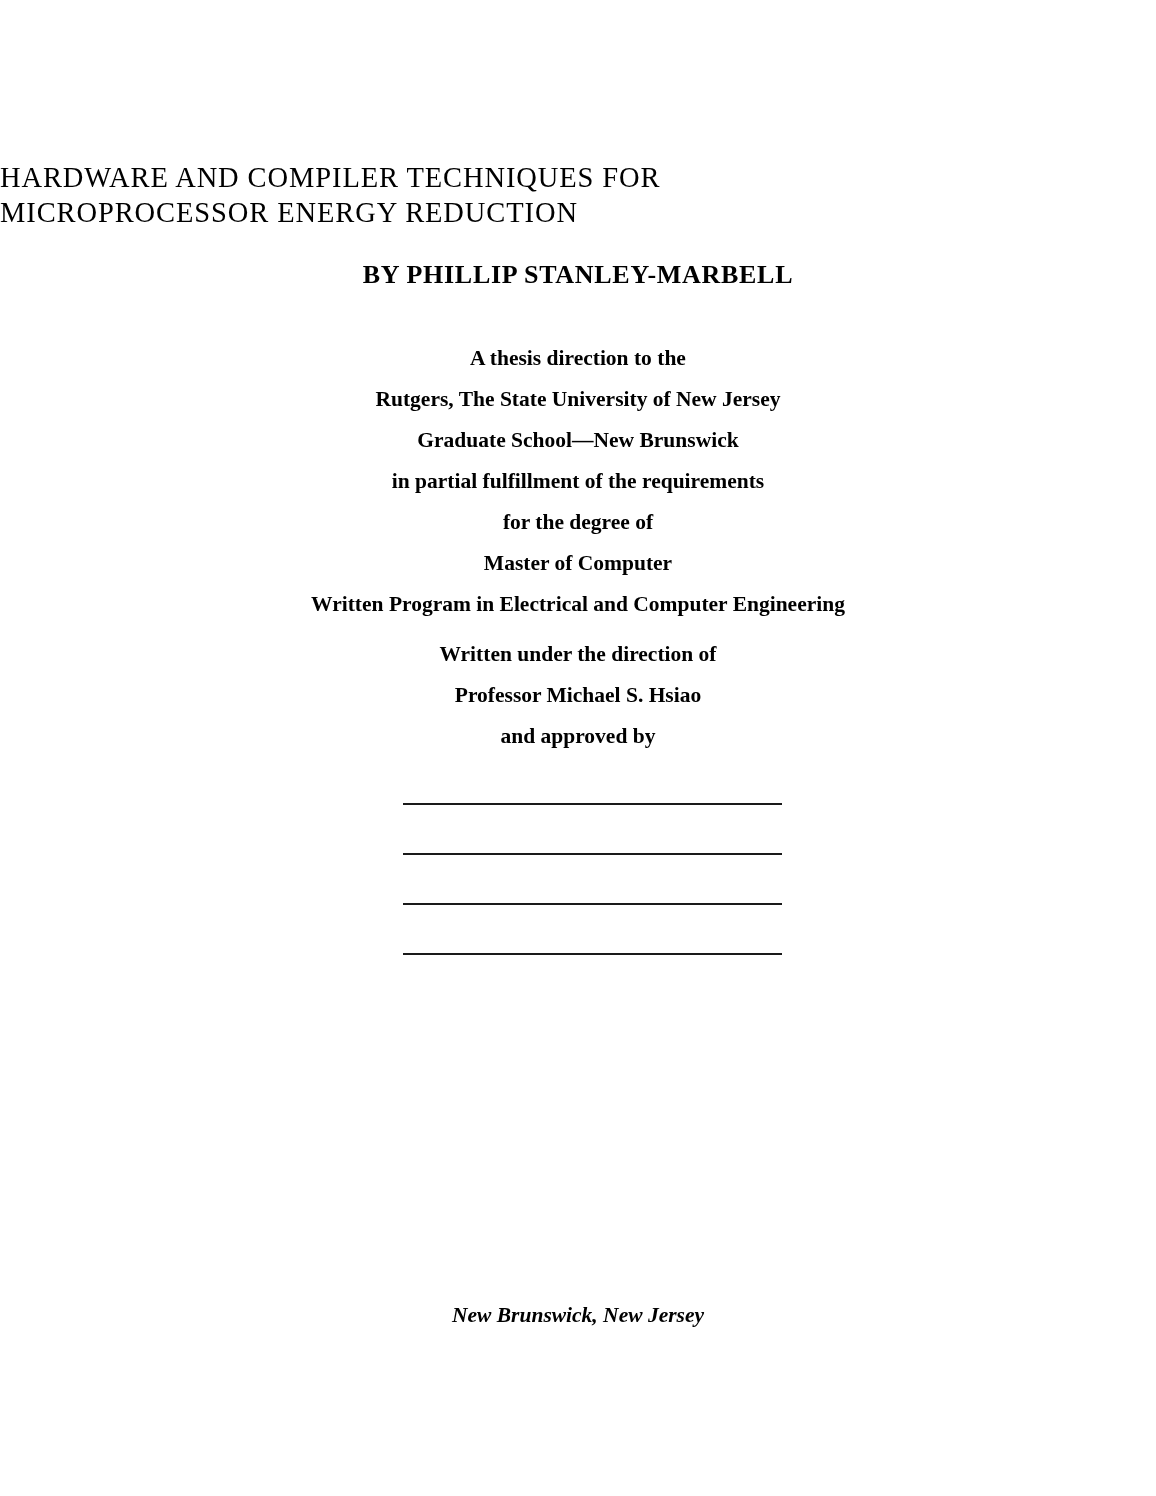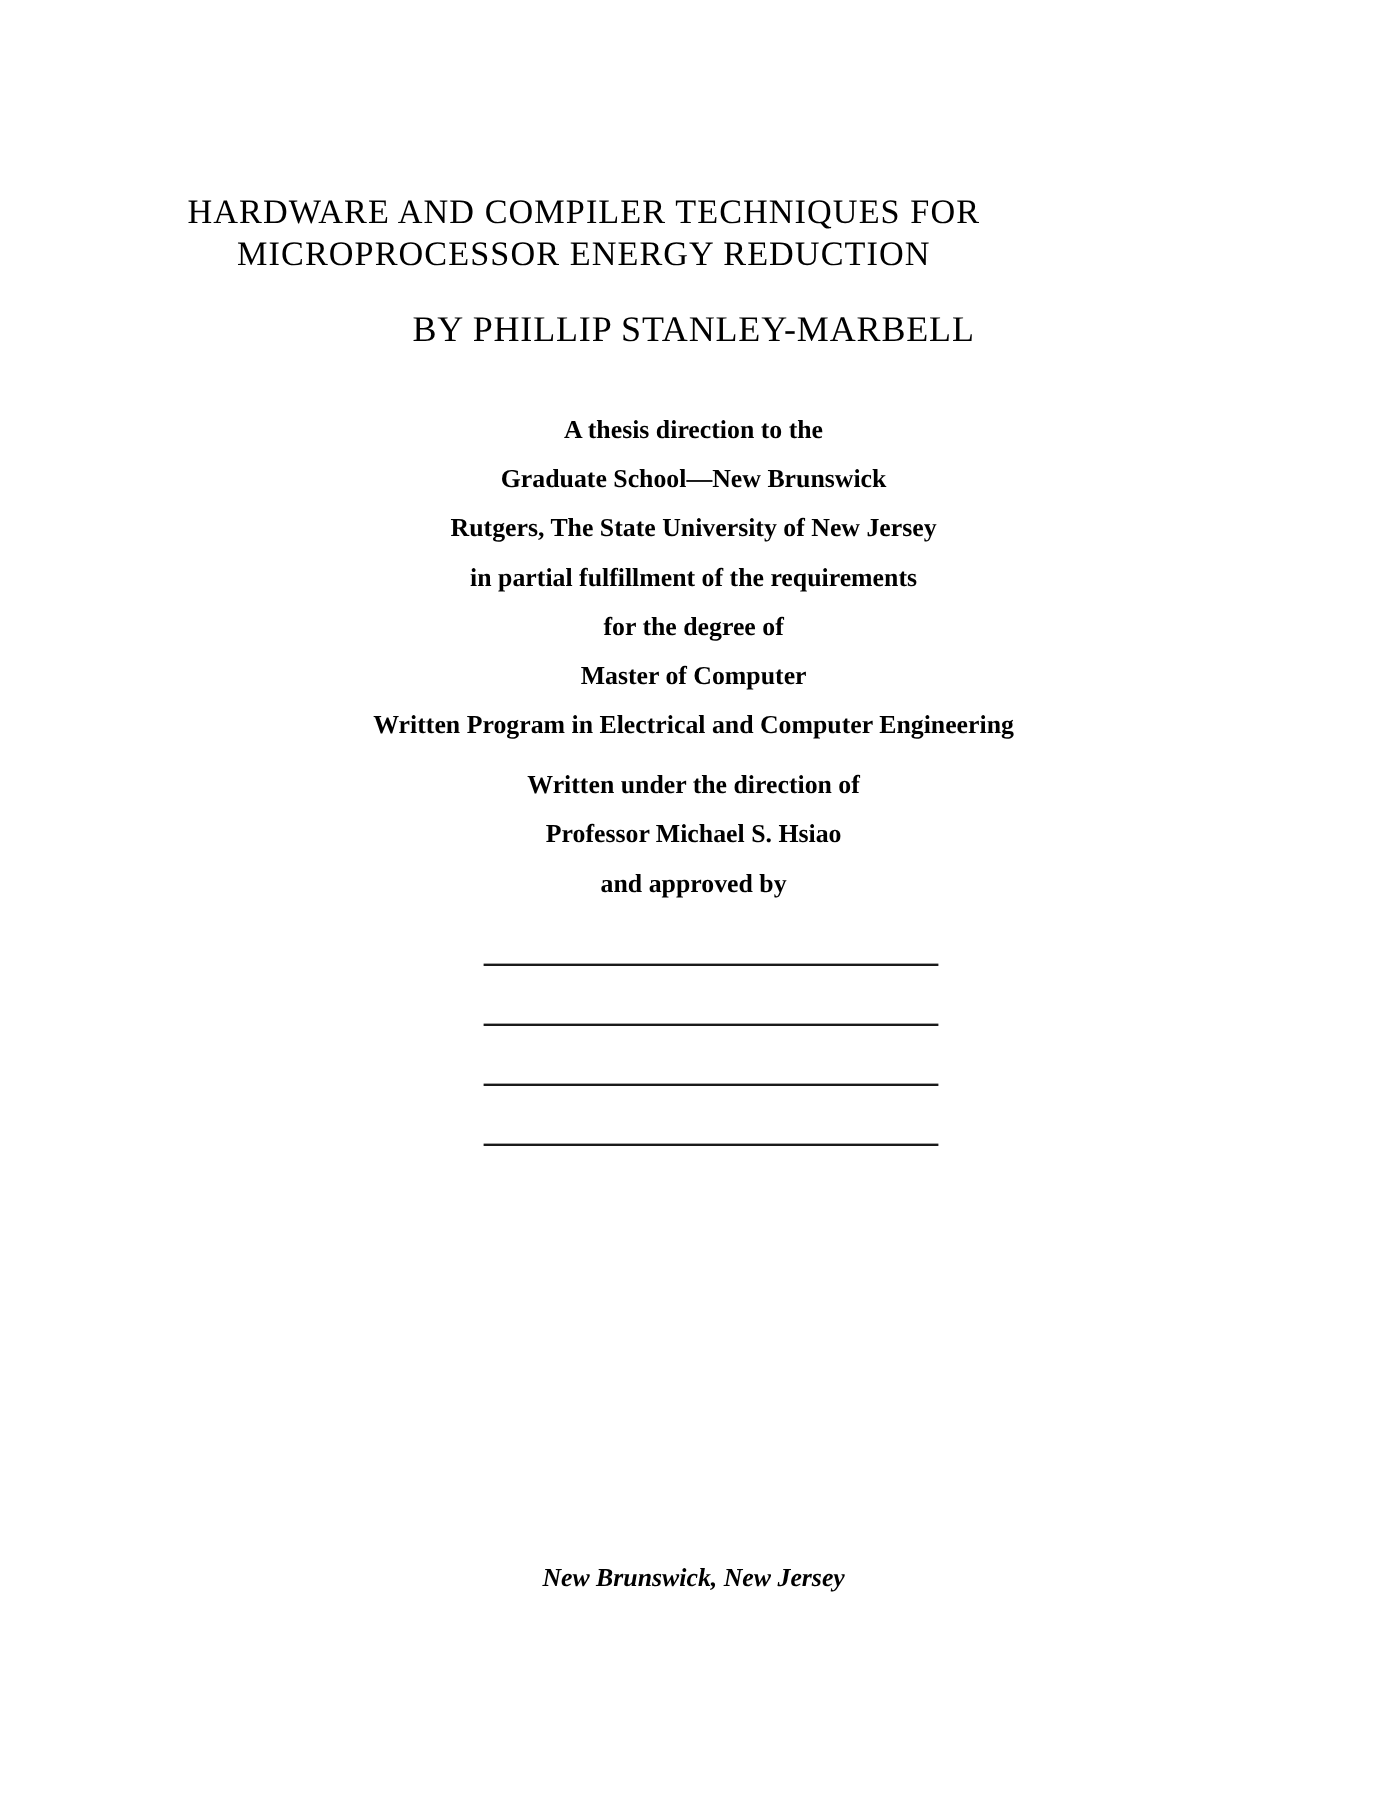--- a/index.html
+++ b/index.html
@@ -21,41 +21,40 @@
     inset: 0;
     background: #ffffff;
   }
 
   
   .title-block {
     position: absolute;
     top: 160px;
     left: 0;
     width: 973px;
-    text-align: center;
   }
   .title-line {
     font-size: 28.5px;
     font-weight: 400;
     letter-spacing: 0.9px;
     line-height: 35px;
     white-space: nowrap;
   }
 
   
   .author-block {
     position: absolute;
     top: 261px;
     left: 0;
     width: 1156px;
     text-align: center;
   }
   .author-line {
-    font-size: 30px;
-    font-weight: 400;
+    font-size: 26px;
+    font-weight: 700;
     letter-spacing: 0.7px;
     line-height: 28px;
     white-space: nowrap;
   }
 
   
   .submission-block {
     position: absolute;
     top: 338px;
     left: 0;
@@ -126,22 +125,22 @@
     <div class="title-line">HARDWARE AND COMPILER TECHNIQUES FOR</div>
     <div class="title-line">MICROPROCESSOR ENERGY REDUCTION</div>
   </div>
 
   <div class="author-block">
     <div class="author-line">BY PHILLIP STANLEY-MARBELL</div>
   </div>
 
   <div class="submission-block">
     <div class="submission-line">A thesis direction to the</div>
+    <div class="submission-line">Rutgers, The State University of New Jersey</div>
     <div class="submission-line">Graduate School—New Brunswick</div>
-    <div class="submission-line">Rutgers, The State University of New Jersey</div>
     <div class="submission-line">in partial fulfillment of the requirements</div>
     <div class="submission-line">for the degree of</div>
     <div class="submission-line">Master of Computer</div>
     <div class="submission-line">Written Program in Electrical and Computer Engineering</div>
   </div>
 
   <div class="direction-block">
     <div class="direction-line">Written under the direction of</div>
     <div class="direction-line">Professor Michael S. Hsiao</div>
     <div class="direction-line">and approved by</div>

